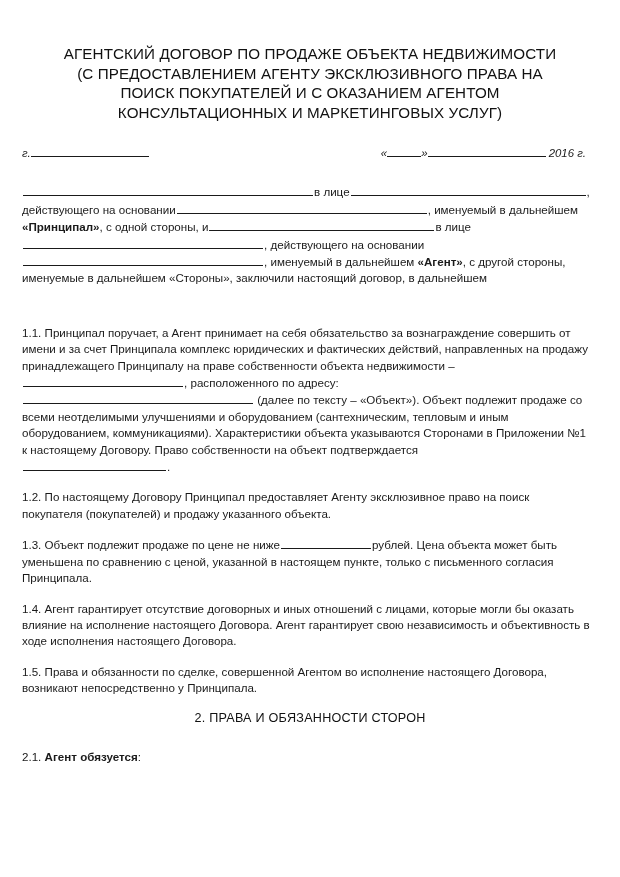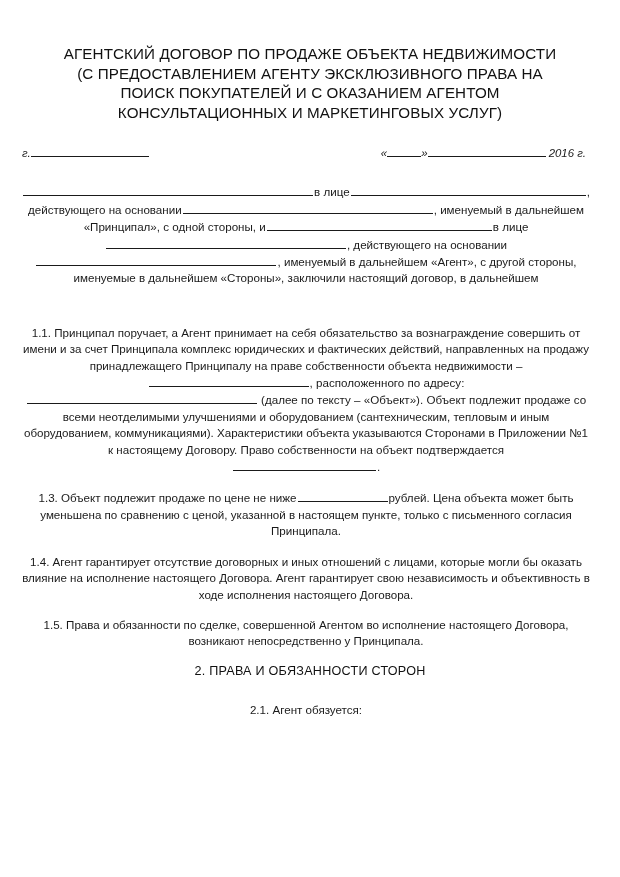--- a/index.html
+++ b/index.html
@@ -59,24 +59,23 @@
   .body-block {
     margin-top: 24px;
     font-size: 11.6px;
     line-height: 16.4px;
     text-align: left;
   }
   p.para {
     margin: 0 8px 0 0;
     font-size: 11.6px;
     line-height: 16.4px;
-    text-align: center;
   }
   .gap { height: 14px; }
-  b { font-weight: 400; }
+  b { font-weight: 700; }
 
   
   .blank {
     display: inline-block;
     border-bottom: 1px solid #1a1a1a;
     height: 12px;
     vertical-align: baseline;
     margin: 0 1px;
   }
   .b-w290 { width: 290px; }
@@ -134,20 +133,21 @@
 
   <div class="body-block para-list">
 
     <p class="para">
       <span>1.1. Принципал поручает, а Агент принимает на себя обязательство за вознаграждение совершить от имени и за счет Принципала комплекс юридических и фактических действий, направленных на продажу принадлежащего Принципалу на праве собственности объекта недвижимости –</span><span class="blank b-w160"></span><span>, расположенного по адресу:</span><br>
       <span class="blank b-w230"></span>
       <span>(далее по тексту – «Объект»). Объект подлежит продаже со всеми неотделимыми улучшениями и оборудованием (сантехническим, тепловым и иным оборудованием, коммуникациями). Характеристики объекта указываются Сторонами в Приложении №1 к настоящему Договору. Право собственности на объект подтверждается</span><br>
       <span class="blank b-w143"></span><span>.</span>
     </p>
 
+    <p class="para">1.2. По настоящему Договору Принципал предоставляет Агенту эксклюзивное право на поиск покупателя (покупателей) и продажу указанного объекта.</p>
 
     <p class="para">
       <span>1.3. Объект подлежит продаже по цене не ниже</span><span class="blank b-w090"></span><span>рублей. Цена объекта может быть уменьшена по сравнению с ценой, указанной в настоящем пункте, только с письменного согласия Принципала.</span>
     </p>
 
     <p class="para">1.4. Агент гарантирует отсутствие договорных и иных отношений с лицами, которые могли бы оказать влияние на исполнение настоящего Договора. Агент гарантирует свою независимость и объективность в ходе исполнения настоящего Договора.</p>
 
     <p class="para">1.5. Права и обязанности по сделке, совершенной Агентом во исполнение настоящего Договора, возникают непосредственно у Принципала.</p>
   </div>
 

